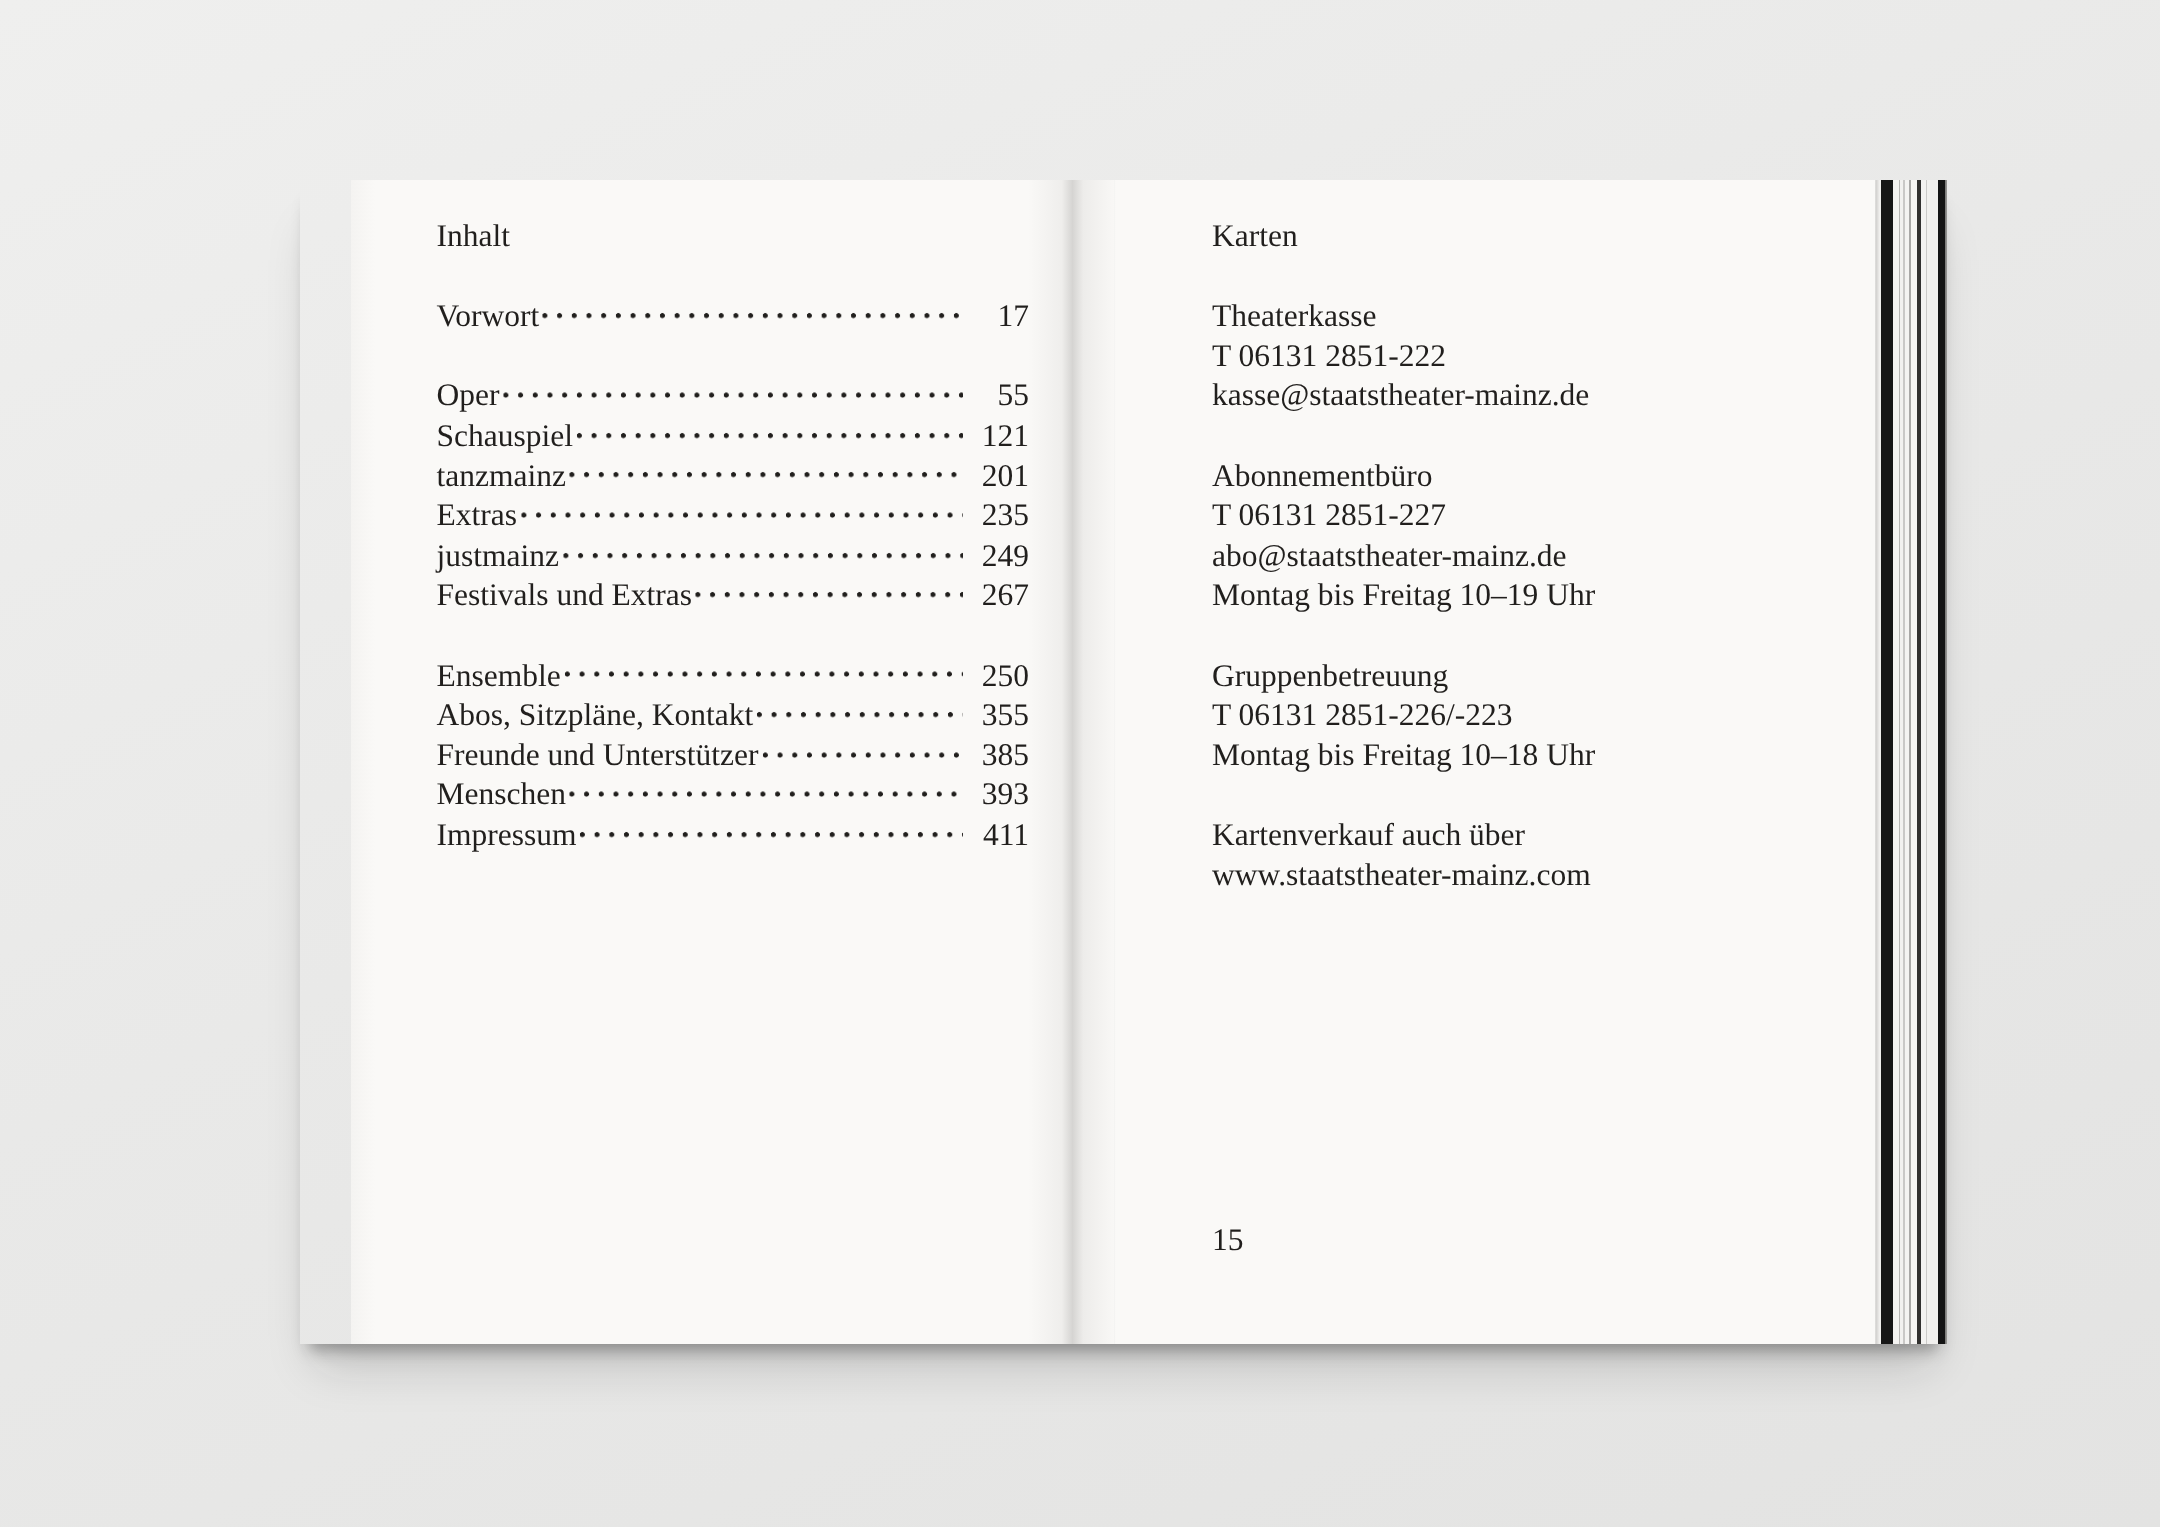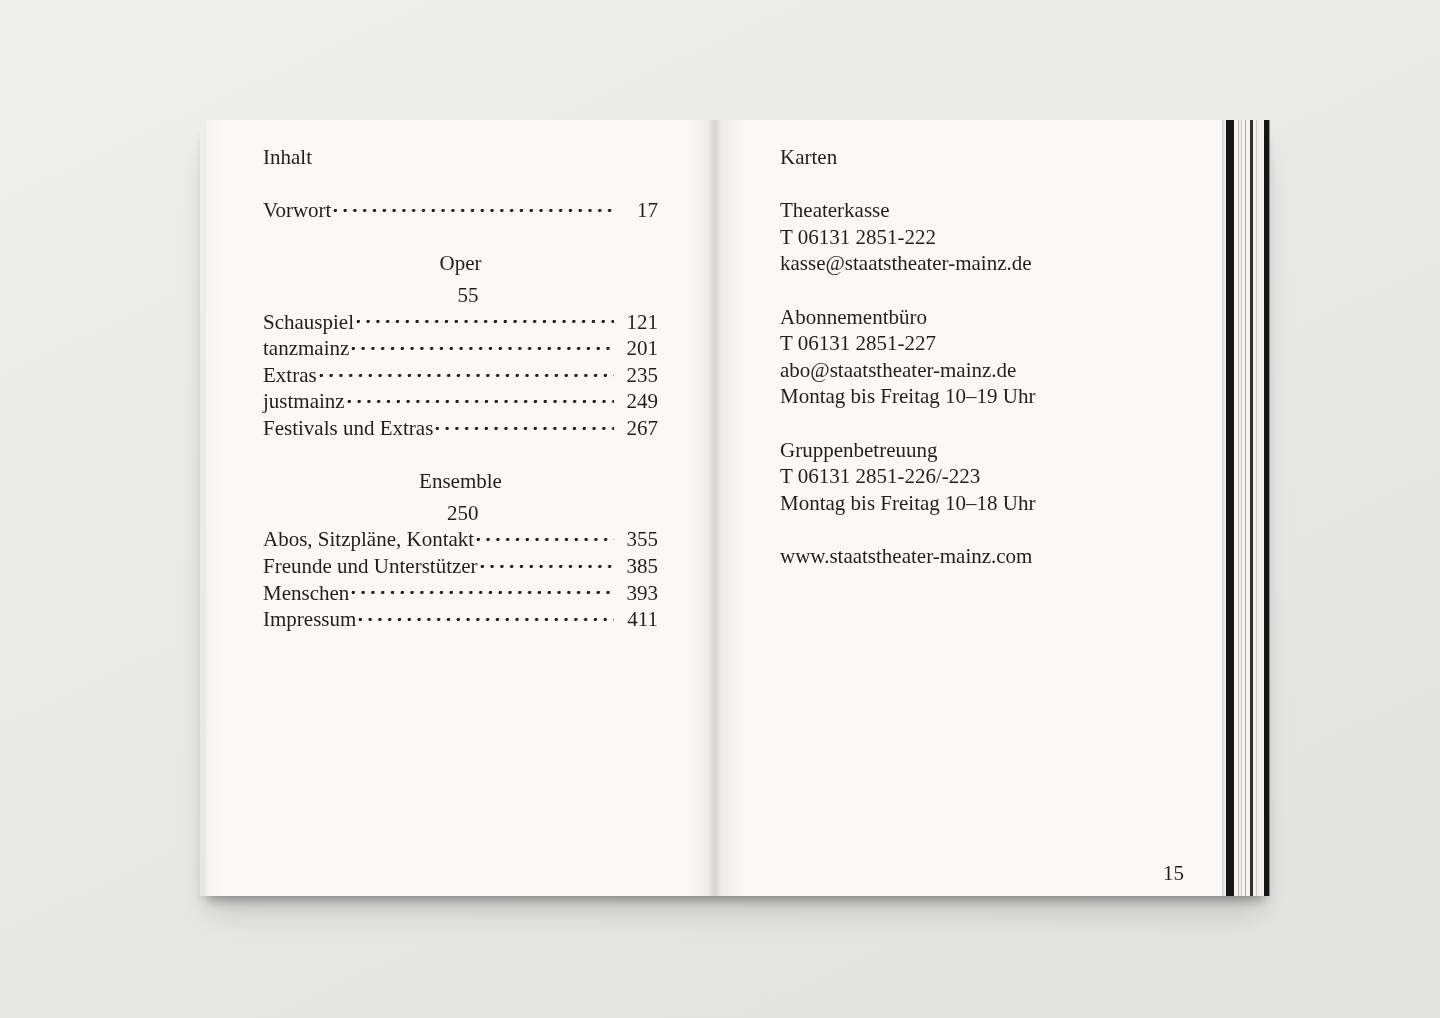--- a/index.html
+++ b/index.html
@@ -20,20 +20,21 @@
   .book {
     position: absolute;
     left: 200px;
     top: 120px;
     width: 1070px;
     height: 776px;
     display: flex;
     box-shadow:
       0 10px 10px -6px rgba(20,20,20,0.35),
       0 24px 30px -10px rgba(20,20,20,0.18);
+    padding-left: 28px;
   }
   .cover-edge-left {
     width: 6px;
     flex: 0 0 6px;
     background: linear-gradient(to right,
       #101010 0px, #101010 4px,
       #d9d8d6 4px, #eeede b 5px,
       #f2f1ef 6px);
   }
   .page {
@@ -93,21 +94,21 @@
       #141414 42px, #141414 47px,
       #7e7d7b 47px, #9a9997 48px);
   }
   .page-title { margin: 0 0 26.6px 0; }
   .toc { width: 395px; }
   .toc-row {
     display: flex;
     align-items: center;
     width: 395px;
   }
-  .toc-row.group-gap { margin-top: 26.6px; flex-direction: column; }
+  .toc-row.group-gap { margin-top: 26.6px; }
   .toc-label { white-space: nowrap; }
   .toc-leader {
     flex: 1 1 auto;
     height: 5px;
     margin: 0 8px 0 2px;
     background-image: radial-gradient(circle at 2.2px 2.4px, #211f1d 1.45px, rgba(0,0,0,0) 1.9px);
     background-size: 9.8px 5px;
     background-repeat: repeat-x;
     background-position: left bottom;
   }
@@ -116,22 +117,21 @@
     text-align: right;
     white-space: nowrap;
   }
   .contact-block { margin: 0 0 26.6px 0; }
   .contact-line { white-space: nowrap; }
   .page-number {
     position: absolute;
     top: 693px;
     left: 65px;
     width: 404px;
-    text-align: right;
-    margin-top: 47px;
+    text-align: left;
   }
 </style>
 </head>
 <body>
 
 <div class="scene">
   <div class="book">
 
     <div class="cover-edge-left"></div>
 
@@ -221,20 +221,21 @@
         <div class="contact-line">Montag bis Freitag 10–19 Uhr</div>
       </div>
 
       <div class="contact-block">
         <div class="contact-line">Gruppenbetreuung</div>
         <div class="contact-line">T 06131 2851-226/-223</div>
         <div class="contact-line">Montag bis Freitag 10–18 Uhr</div>
       </div>
 
       <div class="contact-block">
+        <div class="contact-line">Kartenverkauf auch über</div>
         <div class="contact-line">www.staatstheater-mainz.com</div>
       </div>
 
       <div class="page-number">15</div>
     </div>
 
     <div class="gutter"></div>
 
     <div class="fore-edge"></div>
 

